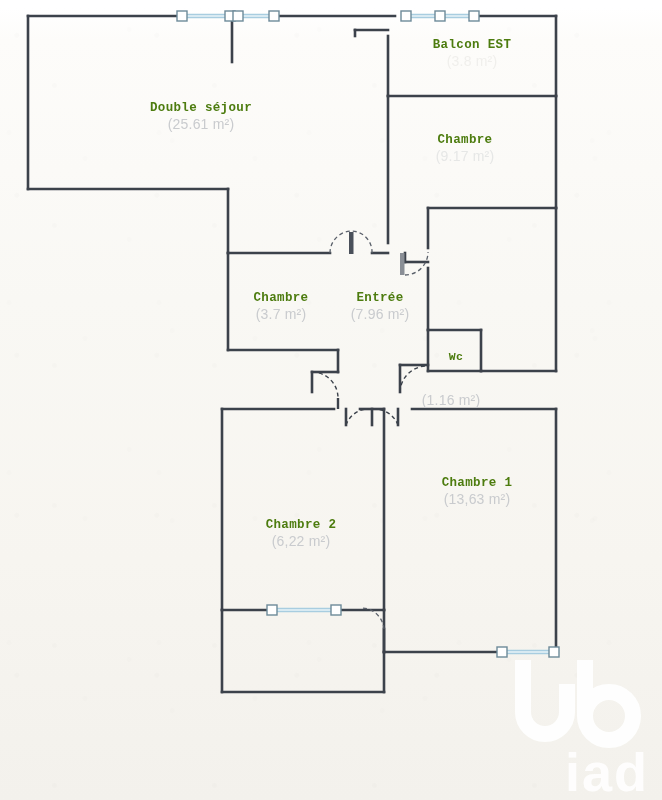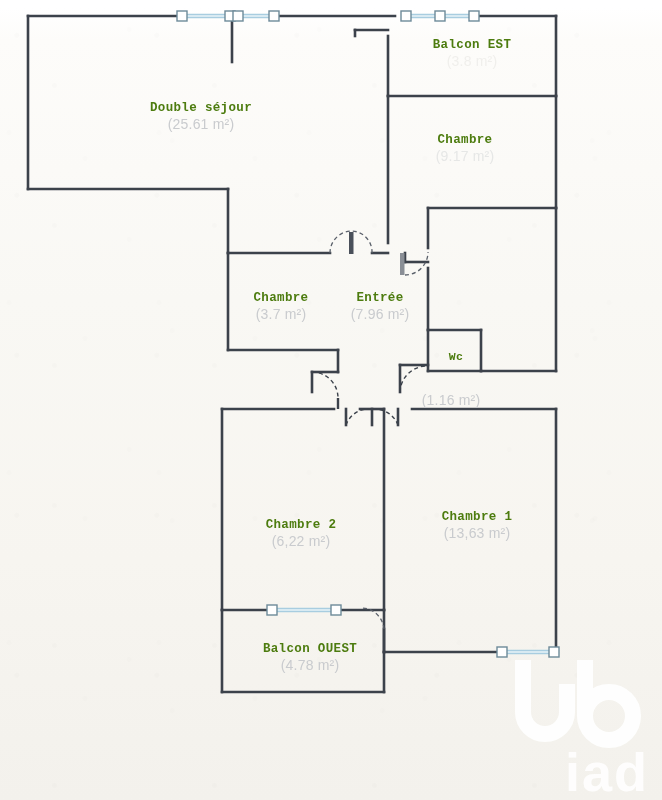--- a/index.html
+++ b/index.html
@@ -294,23 +294,19 @@
   <div class="room-label small" style="left:451px; top:349px;">
     <span class="rl-name">Wc</span>
     <span class="rl-area">(1.16 m²)</span>
   </div>
 
   <div class="room-label" style="left:301px; top:518px;">
     <span class="rl-name">Chambre 2</span>
     <span class="rl-area">(6,22 m²)</span>
   </div>
 
-  <div class="room-label" style="left:477px; top:510px;">
+  <div class="room-label" style="left:477px; top:476px;">
     <span class="rl-name">Chambre 1</span>
     <span class="rl-area">(13,63 m²)</span>
   </div>
 
-  <div class="room-label" style="left:310px; top:642px;">
-    <span class="rl-name">Balcon OUEST</span>
-    <span class="rl-area">(4.78 m²)</span>
-  </div>
 
 </div>
 
 </body></html>

